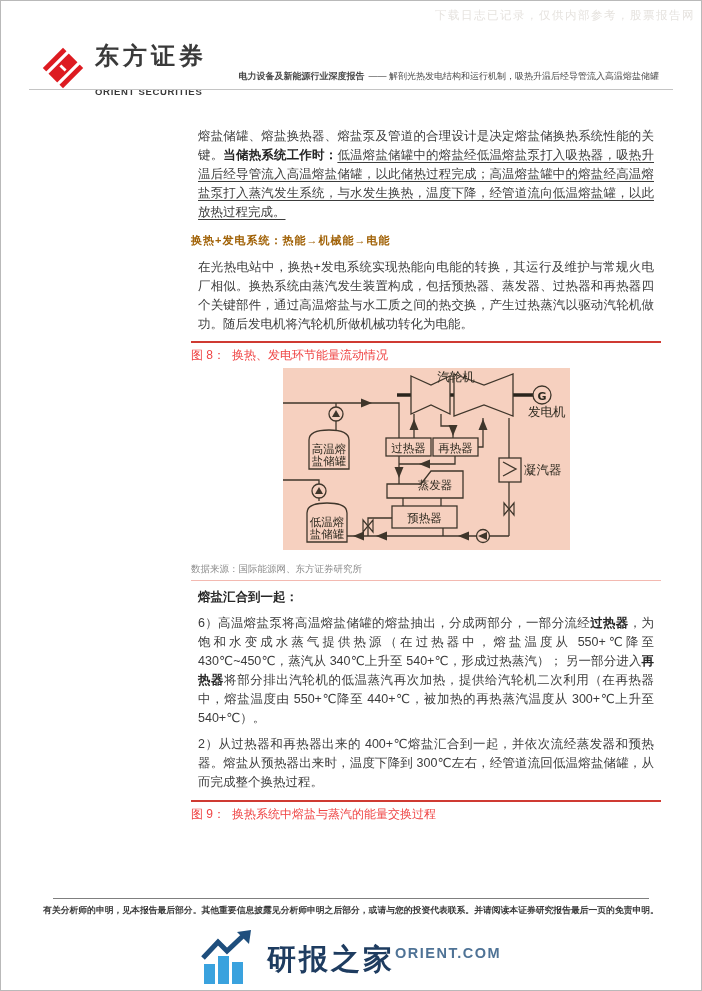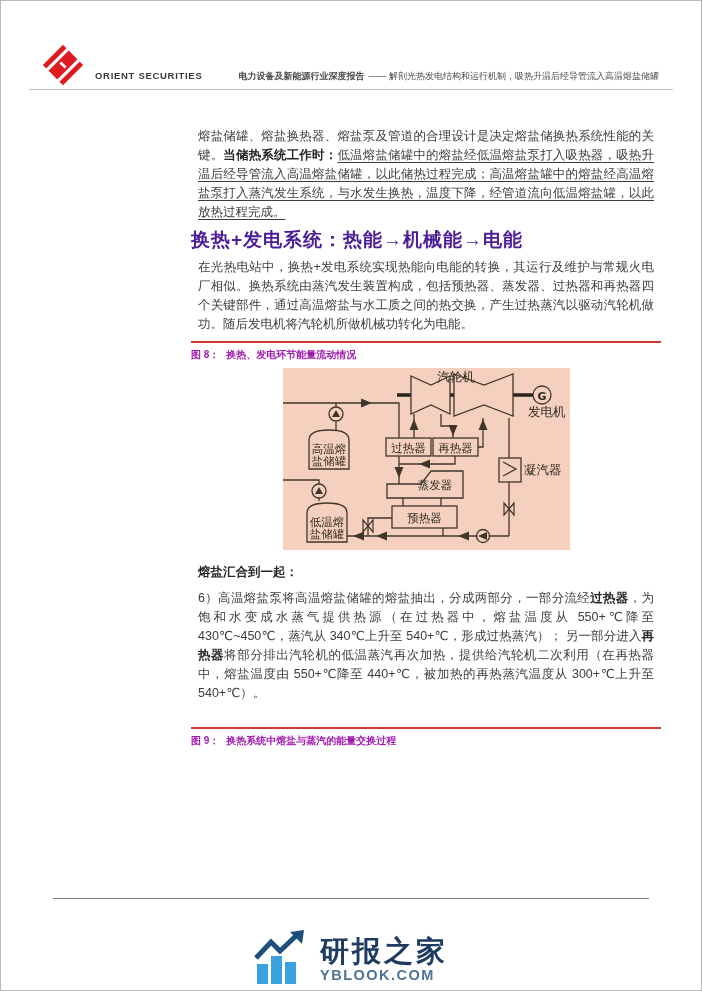--- a/index.html
+++ b/index.html
@@ -18,61 +18,63 @@
                font-size:9px;color:#4a4a4a;white-space:nowrap;}
   .header-line .hb{font-weight:bold;margin-right:4px;text-align:right;}
   .header-rule{position:absolute;left:28px;right:28px;top:88px;border-top:1px solid #c4c4c4;}
   
   .content{position:absolute;left:190px;top:119px;width:470px;font-size:12.5px;
            color:#3c3c3c;text-align:justify;line-height:19px;}
   .content p{margin:7px;}
   .p1{margin-top:6px;}
   .b{font-weight:bold;color:#262626;}
   .u{text-decoration:underline;text-underline-offset:3px;}
-  .sec-h{margin-top:2px;font-size:19px;line-height:22px;font-weight:bold;color:#4c1d95;
+  .sec-h{margin-top:2px;font-size:11px;line-height:22px;font-weight:bold;color:#a16207;
          letter-spacing:1px;text-align:left;}
   .p2{margin-top:4px;}
   .figure{margin-top:2px;border-top:2px solid #cf3a32;padding-top:4px;}
-  .fig-cap{color:#a21caf;font-weight:bold;font-size:10px;text-align:left;line-height:16px;}
+  .fig-cap{color:#ef4444;font-weight:normal;font-size:12px;text-align:left;line-height:16px;}
   .fig-cap .cap-label{margin-right:7px;}
   .fig-canvas{width:287px;margin:5px auto 0;}
   .fig-src{font-size:9.5px;color:#8c8c8c;margin-top:7px;padding-bottom:5px;
            border-bottom:1.5px solid #f3b9b1;text-align:left;line-height:12px;}
   .proc-h{margin-top:15px;font-weight:bold;text-align:left;color:#262626;}
   .step{margin-top:11px;}
-  .figure9{margin-top:24px;}
+  .figure9{margin-top:8px;}
   
   .footer-rule{position:absolute;left:52px;right:52px;top:897px;border-top:1px solid #7f7f7f;}
   .footer-text{position:absolute;top:904px;left:0;right:0;text-align:center;font-size:8.8px;
                font-weight:bold;color:#3a3a3a;white-space:nowrap;}
   
   .yb-row{position:absolute;top:929px;left:0;right:0;display:flex;justify-content:center;
           align-items:center;gap:10px;}
-  .yb-text{display:flex;flex-direction:column;align-items:flex-start;}
+  .yb-text{display:flex;flex-direction:row;align-items:flex-start;}
   .yb-cn{font-size:29px;font-weight:bold;color:#1e3c60;letter-spacing:3px;line-height:30px;}
   .yb-en{font-size:14.5px;font-weight:bold;color:#4f7396;letter-spacing:1.5px;margin-top:1px;}
   
   .dg-label{font-family:"DejaVu Sans","Liberation Sans",sans-serif;fill:#2e2a20;}
 </style>
 </head>
 <body>
 
 <div class="page">
 
+  <div class="wm-top">下载日志已记录，仅供内部参考，股票报告网</div>
 
   <div class="logo-row">
     <span>
       <svg width="44" height="44" viewBox="0 0 48 48">
         <polygon points="24,2 46,24 24,46 2,24" fill="#dd1b21"></polygon>
         <path d="M5,31 L31,5" stroke="#ffffff" stroke-width="3.5" fill="none"></path>
         <path d="M17,43 L43,17" stroke="#ffffff" stroke-width="3.5" fill="none"></path>
         <path d="M20,24 L28,24" stroke="#ffffff" stroke-width="3" fill="none" transform="rotate(45 24 24)"></path>
       </svg>
     </span>
     <span>
+      <div class="brand-cn">东方证券</div>
       <div class="brand-en">ORIENT SECURITIES</div>
     </span>
   </div>
 
   <div class="header-line">
     <span class="hb">电力设备及新能源行业深度报告</span><span>—— 解剖光热发电结构和运行机制，吸热升温后经导管流入高温熔盐储罐</span>
   </div>
   <div class="header-rule"></div>
 
   <div class="content">
@@ -175,47 +177,50 @@
             <text x="44" y="158" text-anchor="middle" font-size="11.5" class="dg-label">低温熔</text>
             <text x="44" y="170" text-anchor="middle" font-size="11.5" class="dg-label">盐储罐</text>
             <text x="125.5" y="83.5" text-anchor="middle" font-size="11.5" class="dg-label">过热器</text>
             <text x="172.5" y="83.5" text-anchor="middle" font-size="11.5" class="dg-label">再热器</text>
             <text x="241" y="106" text-anchor="start" font-size="12.5" class="dg-label">凝汽器</text>
             <text x="152" y="121" text-anchor="middle" font-size="11.5" class="dg-label">蒸发器</text>
             <text x="141.5" y="153.5" text-anchor="middle" font-size="11.5" class="dg-label">预热器</text>
           </g>
         </svg>
       </div>
+      <div class="fig-src">数据来源：国际能源网、东方证券研究所</div>
     </div>
 
     <p class="proc-h">熔盐汇合到一起：</p>
 
     <p class="step"><span>6）高温熔盐泵将高温熔盐储罐的熔盐抽出，分成两部分，一部分流经</span><span class="b">过热器</span><span>，为饱和水变成水蒸气提供热源（在过热器中，熔盐温度从 550+℃降至 430℃~450℃，蒸汽从 340℃上升至 540+℃，形成过热蒸汽）； 另一部分进入</span><span class="b">再热器</span><span>将部分排出汽轮机的低温蒸汽再次加热，提供给汽轮机二次利用（在再热器中，熔盐温度由 550+℃降至 440+℃，被加热的再热蒸汽温度从 300+℃上升至 540+℃）。</span></p>
 
+    <p class="step">2）从过热器和再热器出来的 400+℃熔盐汇合到一起，并依次流经蒸发器和预热器。熔盐从预热器出来时，温度下降到 300℃左右，经管道流回低温熔盐储罐，从而完成整个换热过程。</p>
 
 
     <div class="figure figure9">
       <div class="fig-cap">
         <span class="cap-label">图 9：</span><span>换热系统中熔盐与蒸汽的能量交换过程</span>
       </div>
     </div>
 
   </div>
 
   <div class="footer-rule"></div>
+  <div class="footer-text">有关分析师的申明，见本报告最后部分。其他重要信息披露见分析师申明之后部分，或请与您的投资代表联系。并请阅读本证券研究报告最后一页的免责申明。</div>
 
   <div class="yb-row">
     <span>
       <svg width="56" height="54" viewBox="0 0 56 54">
         <rect x="3" y="34" width="11" height="20" fill="#3aa2de"></rect>
         <rect x="17" y="26" width="11" height="28" fill="#3aa2de"></rect>
         <rect x="31" y="32" width="11" height="22" fill="#3aa2de"></rect>
         <path d="M2,28 L17,12 L26,21 L44,4" stroke="#1e4e7d" stroke-width="5" fill="none"></path>
         <polygon points="36,2 50,0 48,14" fill="#1e4e7d"></polygon>
       </svg>
     </span>
     <span class="yb-text">
       <span class="yb-cn">研报之家</span>
-      <span class="yb-en">YBLOOK.COM</span>
+      <span class="yb-en">ORIENT.COM</span>
     </span>
   </div>
 
 </div>
 
 </body></html>

